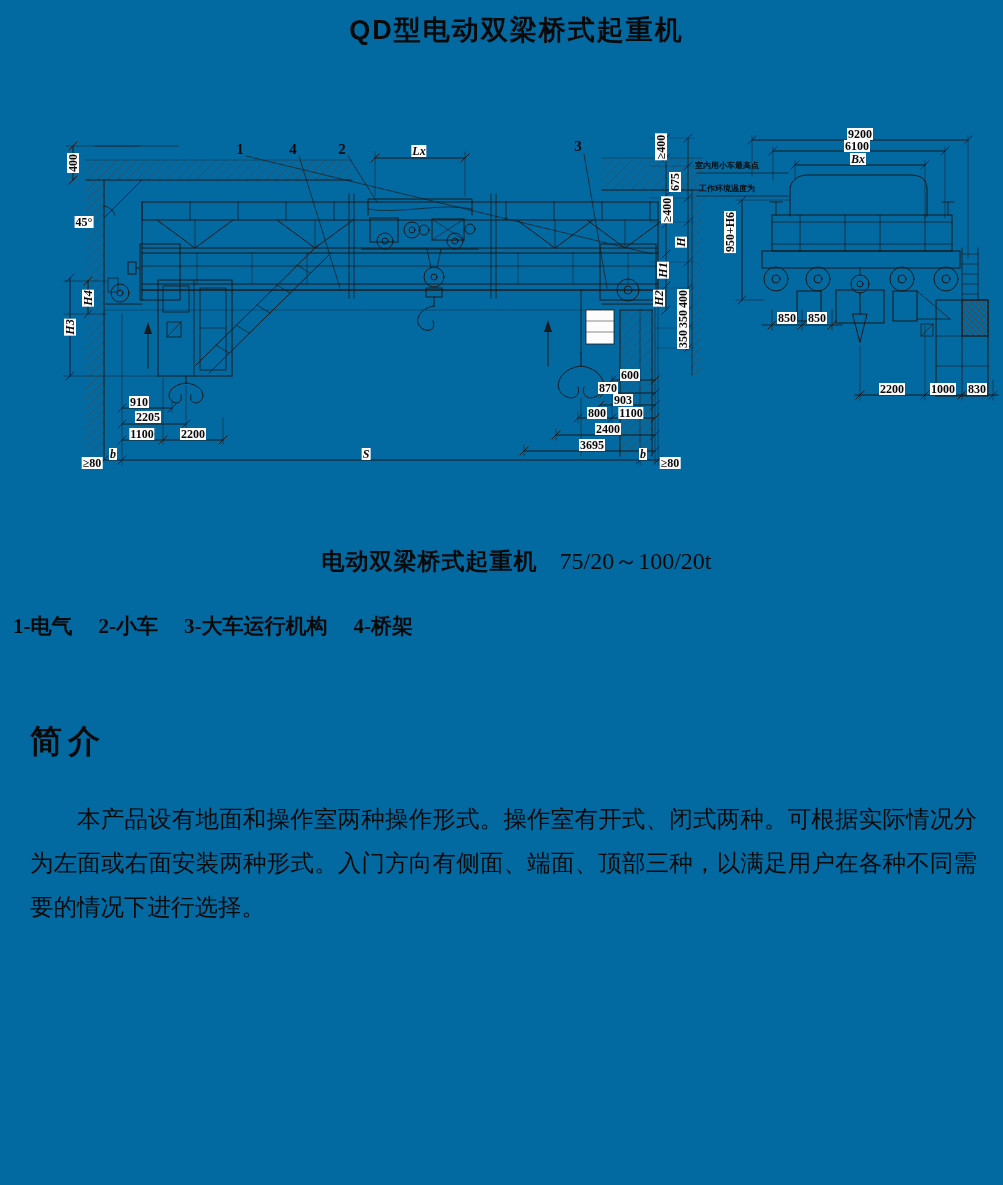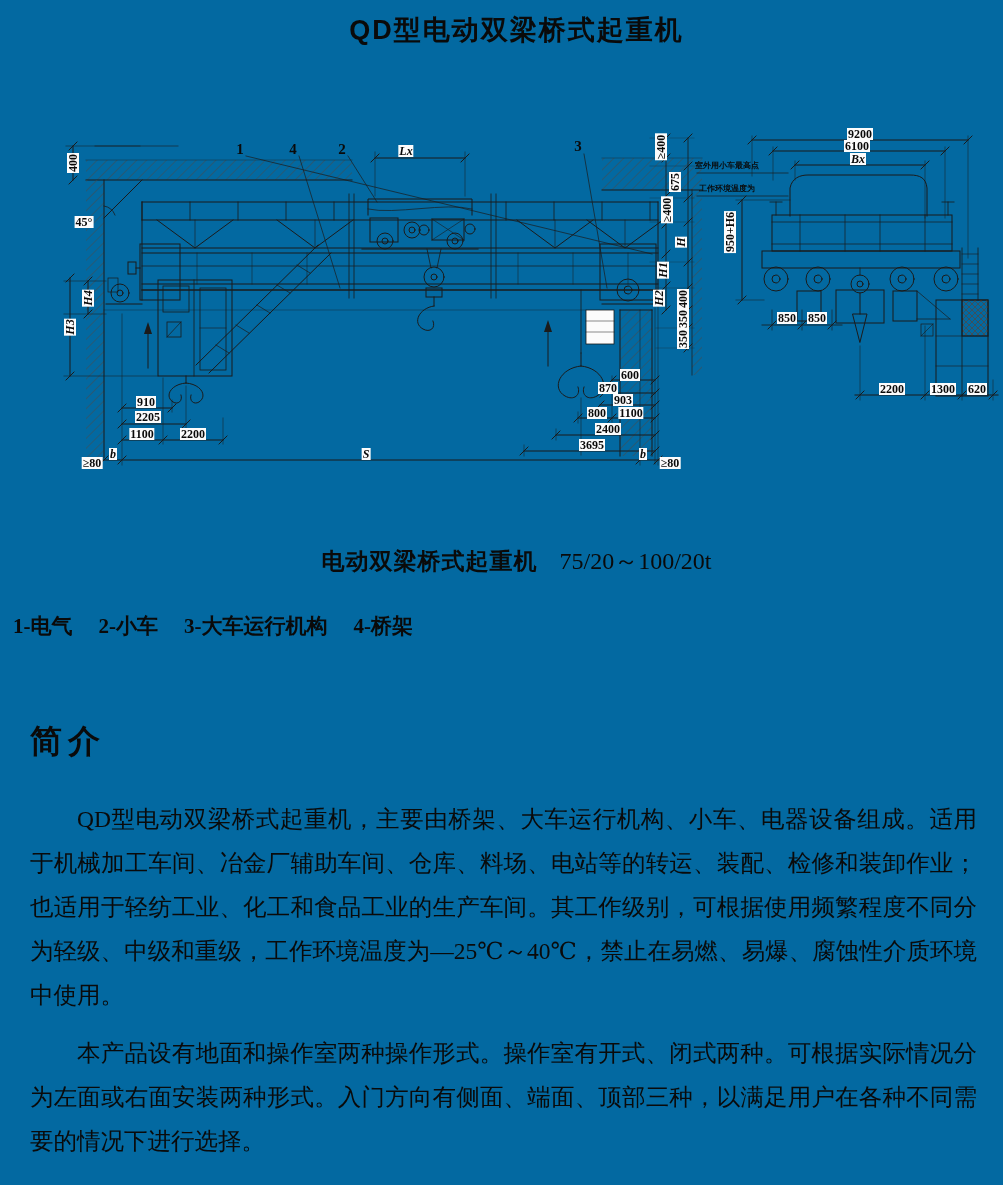--- a/index.html
+++ b/index.html
@@ -395,71 +395,70 @@
         <line x1="958" y1="281" x2="966" y2="273"></line>
           <line x1="989" y1="281" x2="997" y2="273"></line>
       </g>
     </svg>
 
     <span class="dim dimv" style="left:73px;top:45px">400</span>
     <span class="dim" style="left:84px;top:104px">45°</span>
     <span class="dim callout" style="left:240px;top:31px">1</span>
     <span class="dim callout" style="left:293px;top:31px">4</span>
     <span class="dim callout" style="left:342px;top:31px">2</span>
-    <span class="dim it" style="left:406px;top:33px">Lx</span>
+    <span class="dim it" style="left:419px;top:33px">Lx</span>
     <span class="dim callout" style="left:578px;top:28px">3</span>
     <span class="dim dimv" style="left:661px;top:29px">≥400</span>
     <span class="dim dimv" style="left:675px;top:64px">675</span>
     <span class="dim dimv" style="left:667px;top:92px">≥400</span>
     <span class="dim dimv it" style="left:681px;top:124px">H</span>
     <span class="dim dimv it" style="left:663px;top:152px">H1</span>
     <span class="dim dimv it" style="left:659px;top:180px">H2</span>
     <span class="dim dimv" style="left:683px;top:181px">400</span>
     <span class="dim dimv" style="left:683px;top:201px">350</span>
     <span class="dim dimv" style="left:683px;top:221px">350</span>
     <span class="dim dimv it" style="left:88px;top:180px">H4</span>
     <span class="dim dimv it" style="left:70px;top:209px">H3</span>
-    <span class="dim" style="left:146px;top:284px">910</span>
+    <span class="dim" style="left:139px;top:284px">910</span>
     <span class="dim" style="left:148px;top:299px">2205</span>
     <span class="dim" style="left:142px;top:316px">1100</span>
     <span class="dim" style="left:193px;top:316px">2200</span>
     <span class="dim" style="left:92px;top:345px">≥80</span>
     <span class="dim it" style="left:113px;top:336px">b</span>
     <span class="dim it" style="left:366px;top:336px">S</span>
     <span class="dim" style="left:630px;top:257px">600</span>
     <span class="dim" style="left:608px;top:270px">870</span>
     <span class="dim" style="left:623px;top:282px">903</span>
     <span class="dim" style="left:597px;top:295px">800</span>
     <span class="dim" style="left:631px;top:295px">1100</span>
     <span class="dim" style="left:608px;top:311px">2400</span>
     <span class="dim" style="left:592px;top:327px">3695</span>
     <span class="dim it" style="left:643px;top:336px">b</span>
     <span class="dim" style="left:670px;top:345px">≥80</span>
 
     <span class="dim" style="left:860px;top:16px">9200</span>
     <span class="dim" style="left:857px;top:28px">6100</span>
     <span class="dim it" style="left:858px;top:41px">Bx</span>
-    <span class="dim note" style="left:727px;top:48px">室外用小车最高点</span>
+    <span class="dim note" style="left:727px;top:48px">室内用小车最高点</span>
     <span class="dim note" style="left:727px;top:71px">工作环境温度为</span>
     <span class="dim dimv" style="left:730px;top:114px">950+H6</span>
     <span class="dim" style="left:787px;top:200px">850</span>
     <span class="dim" style="left:817px;top:200px">850</span>
     <span class="dim" style="left:892px;top:271px">2200</span>
-    <span class="dim" style="left:943px;top:271px">1300</span>
-    <span class="dim" style="left:977px;top:271px">620</span>
+    <span class="dim" style="left:943px;top:271px">1000</span>
+    <span class="dim" style="left:977px;top:271px">830</span>
   </div>
 
   <div class="caption">
     <span class="name">电动双梁桥式起重机</span><span class="spec">75/20～100/20t</span>
   </div>
 
   <div class="legend">
     <span>1-电气</span><span>2-小车</span><span>3-大车运行机构</span><span>4-桥架</span>
   </div>
 
   <div class="intro-heading">简介</div>
 
   <div class="body-text">
-    <p>QD型电动双梁桥式起重机，主要由桥架、大车运行机构、小车、电器设备组成。适用于机械加工车间、冶金厂辅助车间、仓库、料场、电站等的转运、装配、检修和装卸作业；也适用于轻纺工业、化工和食品工业的生产车间。其工作级别，可根据使用频繁程度不同分为轻级、中级和重级，工作环境温度为—25℃～40℃，禁止在易燃、易爆、腐蚀性介质环境中使用。</p>
     <p>本产品设有地面和操作室两种操作形式。操作室有开式、闭式两种。可根据实际情况分为左面或右面安装两种形式。入门方向有侧面、端面、顶部三种，以满足用户在各种不同需要的情况下进行选择。</p>
   </div>
 
 </div>
 
 </body></html>

